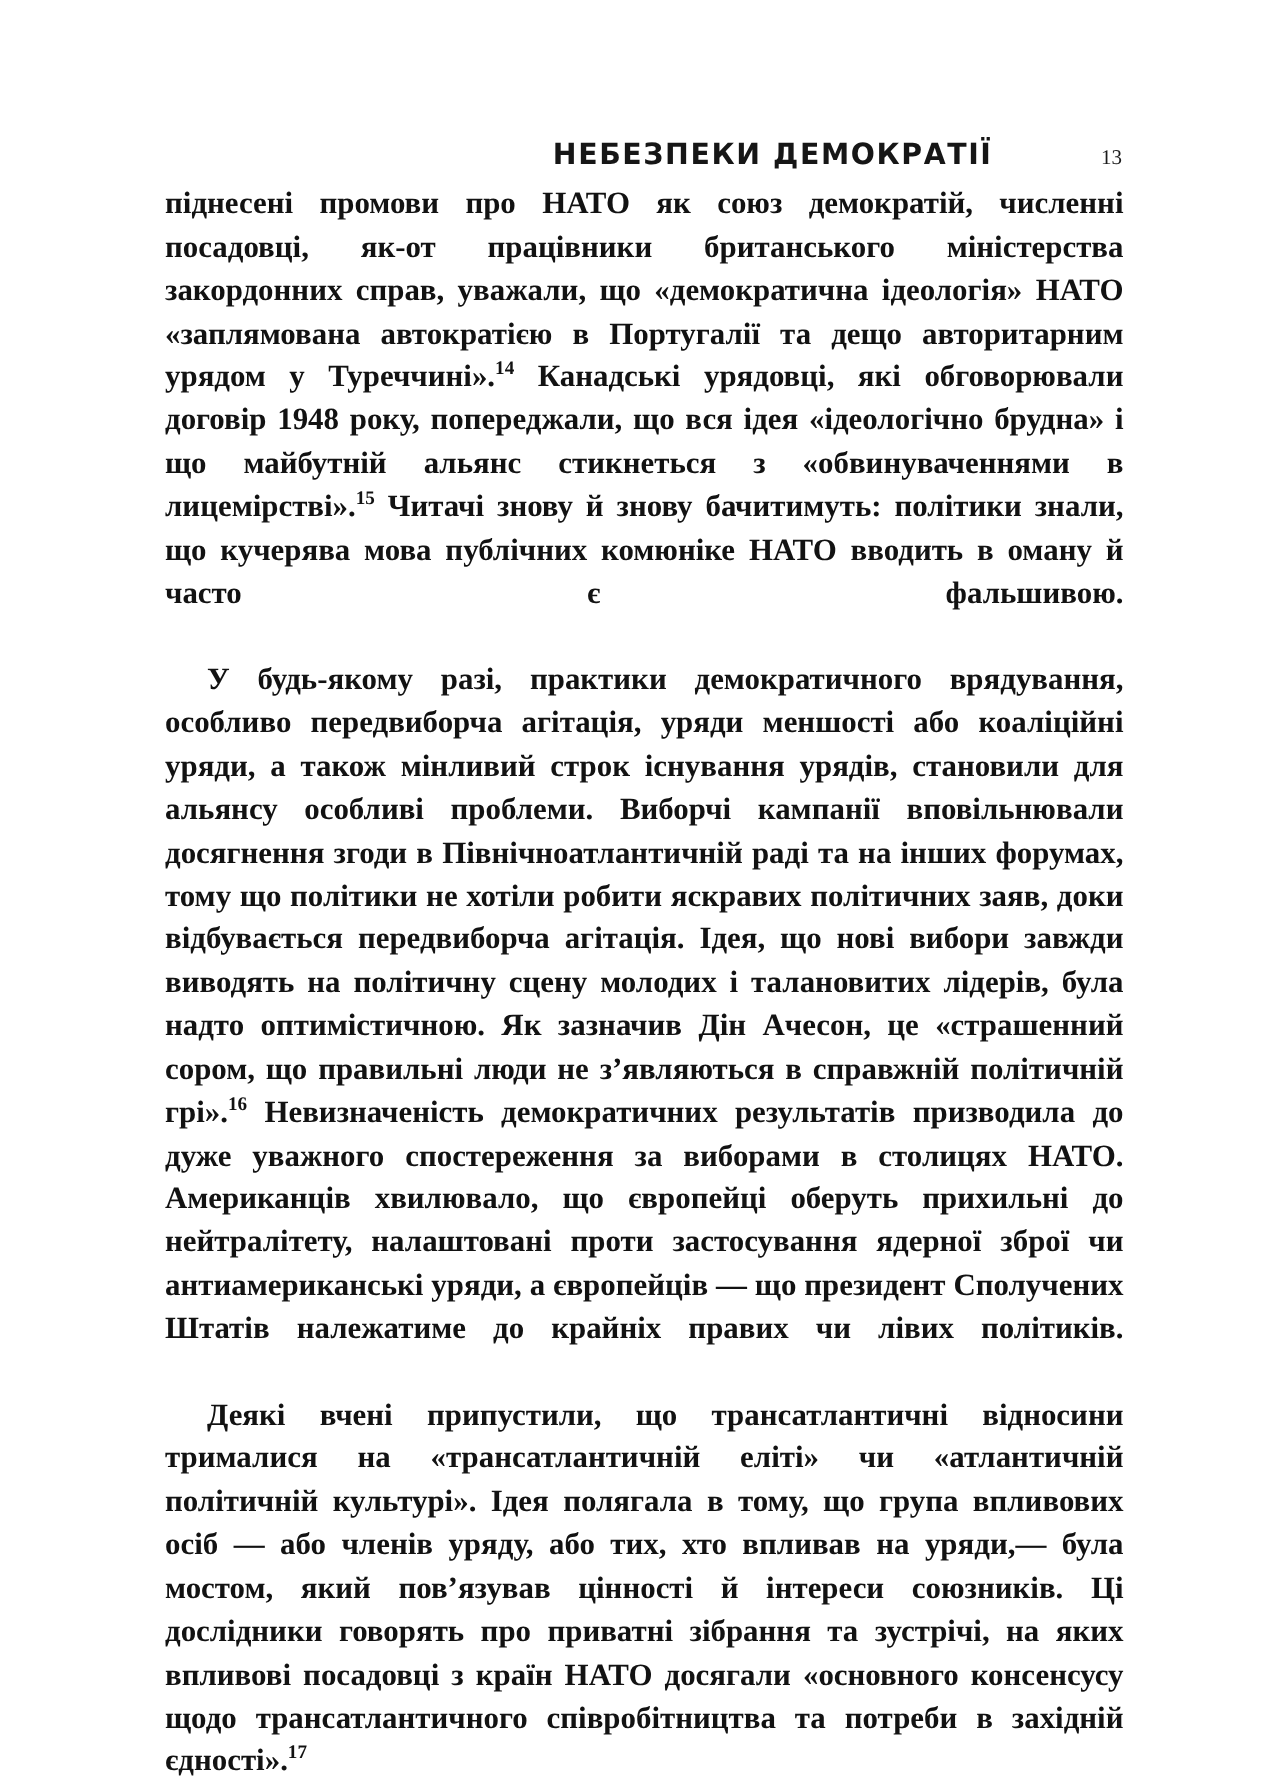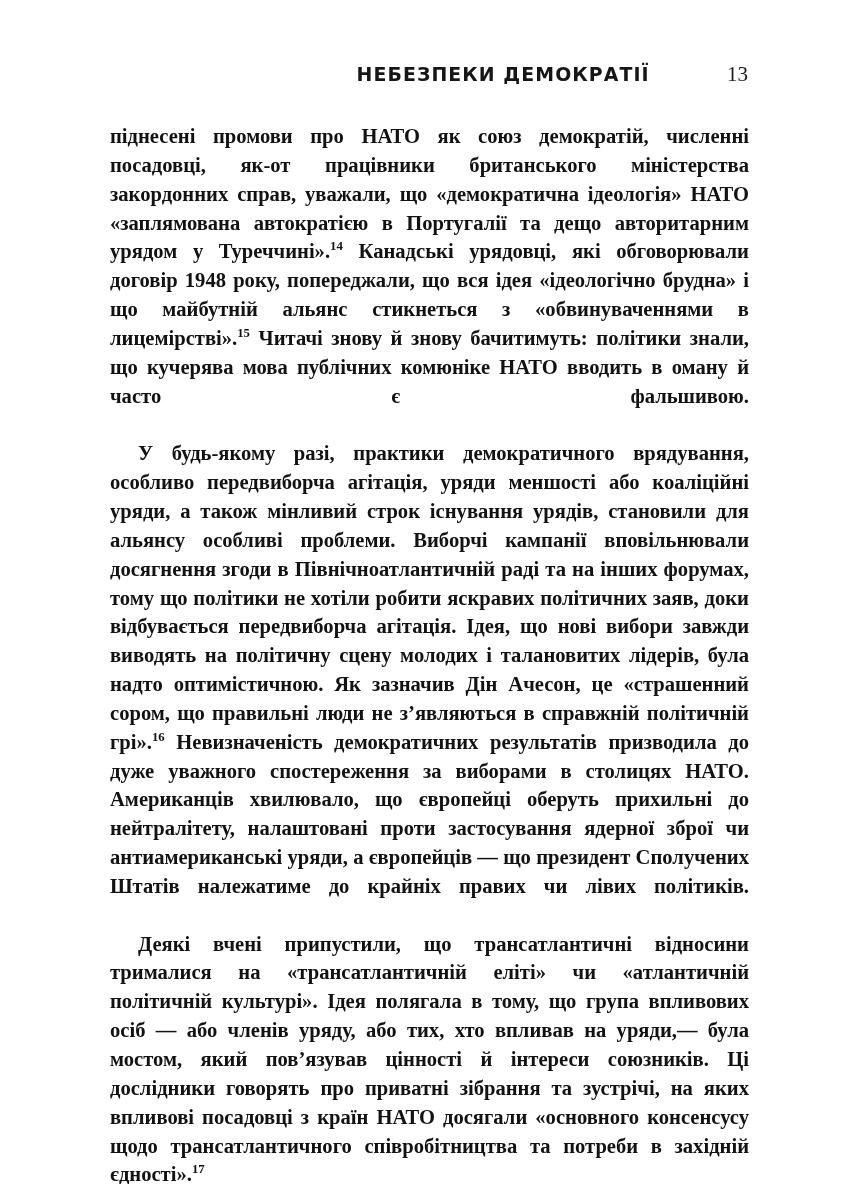--- a/index.html
+++ b/index.html
@@ -21,44 +21,45 @@
   
   .running-head {
     position: absolute;
     left: 110px;
     right: 103px;
     top: 62px;
     height: 34px;
     display: flex;
     align-items: baseline;
     justify-content: flex-end;
-    gap: 12px;
+    gap: 0;
   }
 
   .running-head-title {
     font-family: "DejaVu Sans", "Liberation Sans", sans-serif;
     font-size: 19.5px;
     font-weight: 700;
     letter-spacing: 1.1px;
     color: #161616;
     text-transform: uppercase;
     white-space: nowrap;
     transform: scaleX(0.97);
     transform-origin: right baseline;
   }
 
   .running-head-folio {
     font-family: "Liberation Serif", "DejaVu Serif", serif;
-    font-size: 21px;
+    font-size: 14px;
     font-weight: 400;
     color: #1b1b1b;
     margin-left: 54px;
     min-width: 28px;
     text-align: right;
     white-space: nowrap;
+    margin-top: 36px;
   }
 
   
   .textblock {
     position: absolute;
     left: 110px;
     top: 122px;
     width: 639px;
     font-family: "Liberation Serif", "DejaVu Serif", serif;
     font-size: 20.6px;

